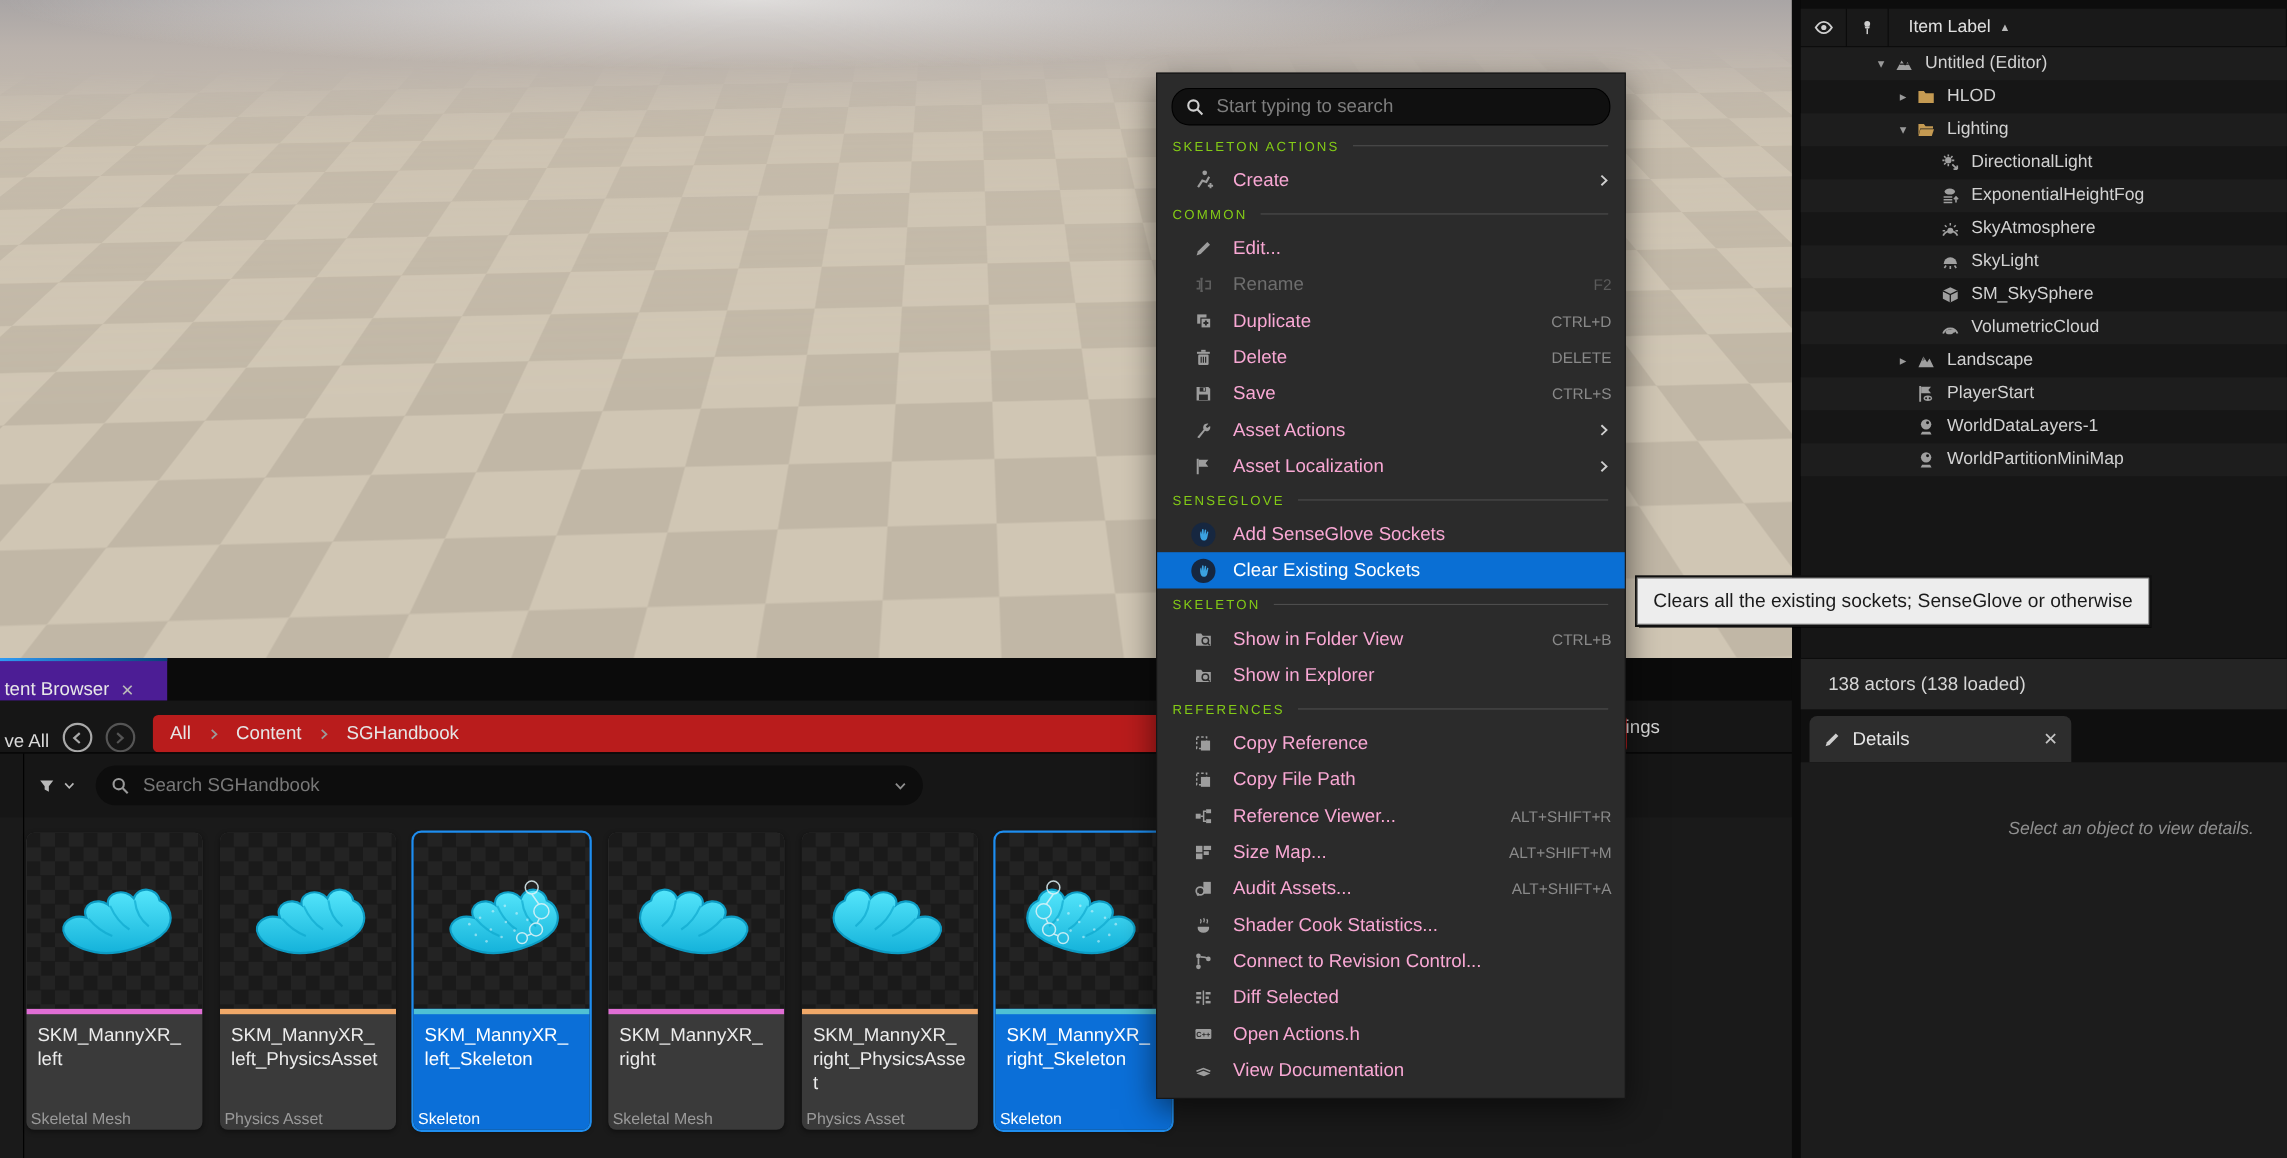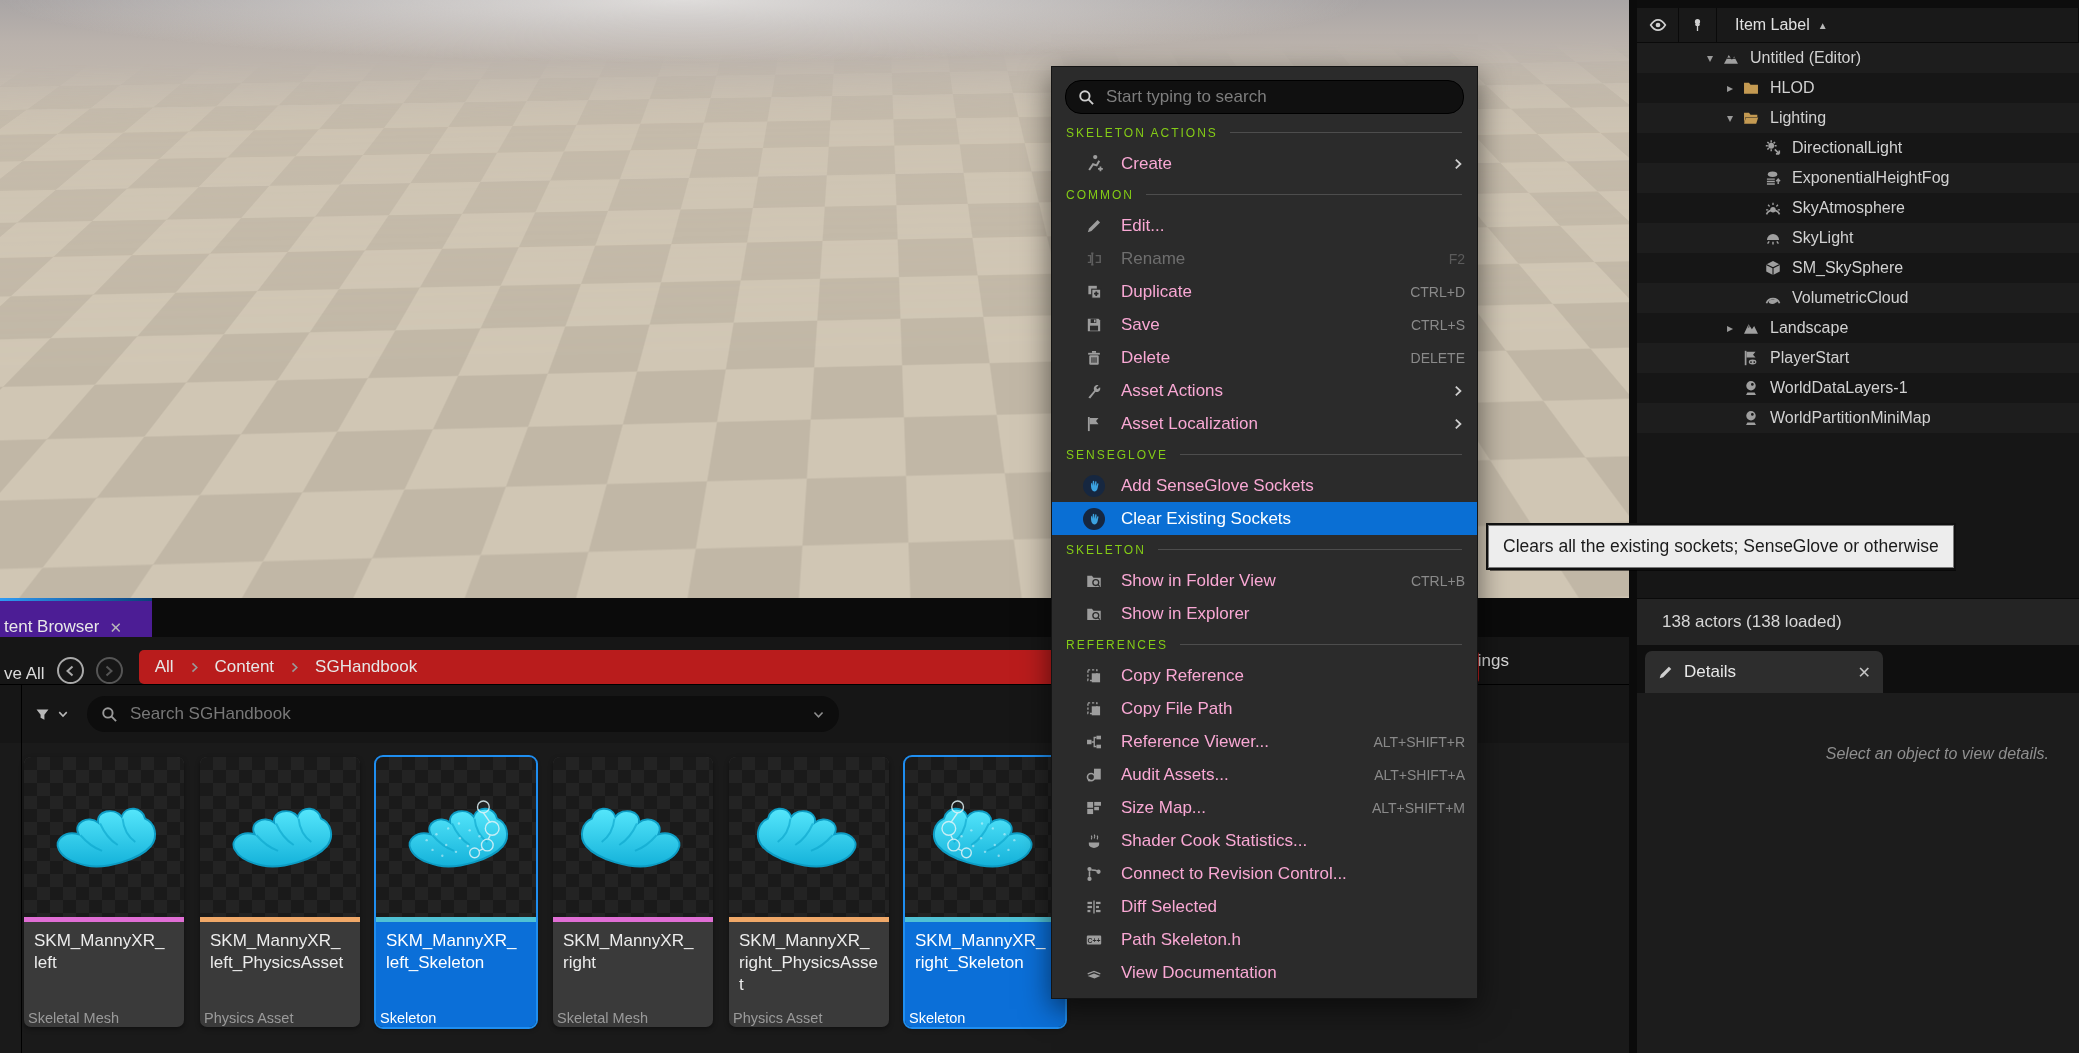--- a/index.html
+++ b/index.html
@@ -703,34 +703,34 @@
           <svg width="18" height="18">
             <use href="#i-dup"></use>
           </svg>
         </span>
       <span class="ml">Duplicate</span>
       <span class="msc">CTRL+D</span>
     </div>
     <div class="mitem">
       <span class="mi ic">
           <svg width="18" height="18">
+            <use href="#i-trash"></use>
+          </svg>
+        </span>
+      <span class="ml">Delete</span>
+      <span class="msc">DELETE</span>
+    </div>
+    <div class="mitem">
+      <span class="mi ic">
+          <svg width="18" height="18">
             <use href="#i-save"></use>
           </svg>
         </span>
       <span class="ml">Save</span>
       <span class="msc">CTRL+S</span>
-    </div>
-    <div class="mitem">
-      <span class="mi ic">
-          <svg width="18" height="18">
-            <use href="#i-trash"></use>
-          </svg>
-        </span>
-      <span class="ml">Delete</span>
-      <span class="msc">DELETE</span>
     </div>
     <div class="mitem">
       <span class="mi ic">
           <svg width="18" height="18">
             <use href="#i-wrench"></use>
           </svg>
         </span>
       <span class="ml">Asset Actions</span>
       <span class="msub ic">
           <svg width="14" height="14">
@@ -824,38 +824,38 @@
           <svg width="18" height="18">
             <use href="#i-refview"></use>
           </svg>
         </span>
       <span class="ml">Reference Viewer...</span>
       <span class="msc">ALT+SHIFT+R</span>
     </div>
     <div class="mitem">
       <span class="mi ic">
           <svg width="18" height="18">
+            <use href="#i-sizemap"></use>
+          </svg>
+        </span>
+      <span class="ml">Size Map...</span>
+      <span class="msc">ALT+SHIFT+M</span>
+    </div>
+    <div class="mitem">
+      <span class="mi ic">
+          <svg width="18" height="18">
             <use href="#i-audit"></use>
           </svg>
         </span>
       <span class="ml">Audit Assets...</span>
       <span class="msc">ALT+SHIFT+A</span>
     </div>
     <div class="mitem">
       <span class="mi ic">
           <svg width="18" height="18">
-            <use href="#i-sizemap"></use>
-          </svg>
-        </span>
-      <span class="ml">Size Map...</span>
-      <span class="msc">ALT+SHIFT+M</span>
-    </div>
-    <div class="mitem">
-      <span class="mi ic">
-          <svg width="18" height="18">
             <use href="#i-shader"></use>
           </svg>
         </span>
       <span class="ml">Shader Cook Statistics...</span>
     </div>
     <div class="mitem">
       <span class="mi ic">
           <svg width="18" height="18">
             <use href="#i-revision"></use>
           </svg>
@@ -869,21 +869,21 @@
           </svg>
         </span>
       <span class="ml">Diff Selected</span>
     </div>
     <div class="mitem">
       <span class="mi ic">
           <svg width="18" height="18">
             <use href="#i-cpp"></use>
           </svg>
         </span>
-      <span class="ml">Path Skeleton.h</span>
+      <span class="ml">Open Actions.h</span>
     </div>
     <div class="mitem">
       <span class="mi ic">
           <svg width="18" height="18">
             <use href="#i-book"></use>
           </svg>
         </span>
       <span class="ml">View Documentation</span>
     </div>
   </div>

